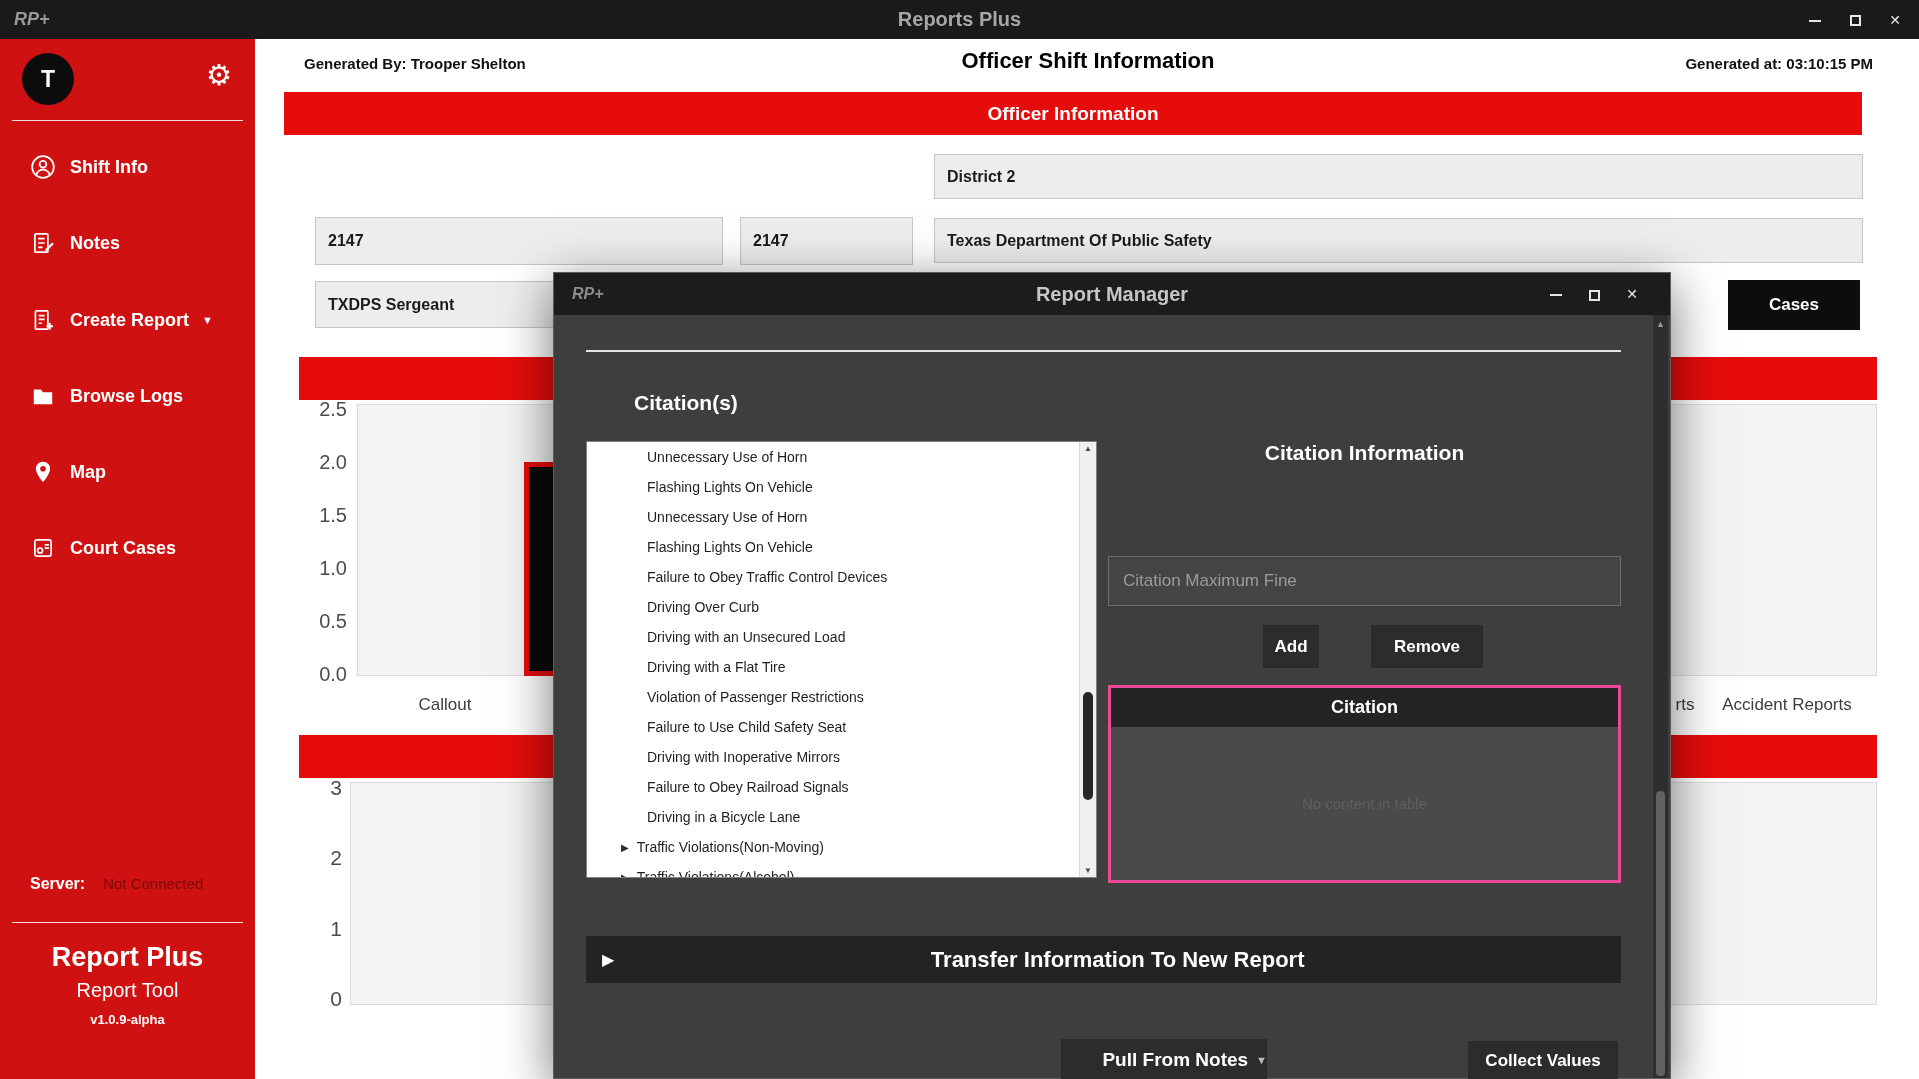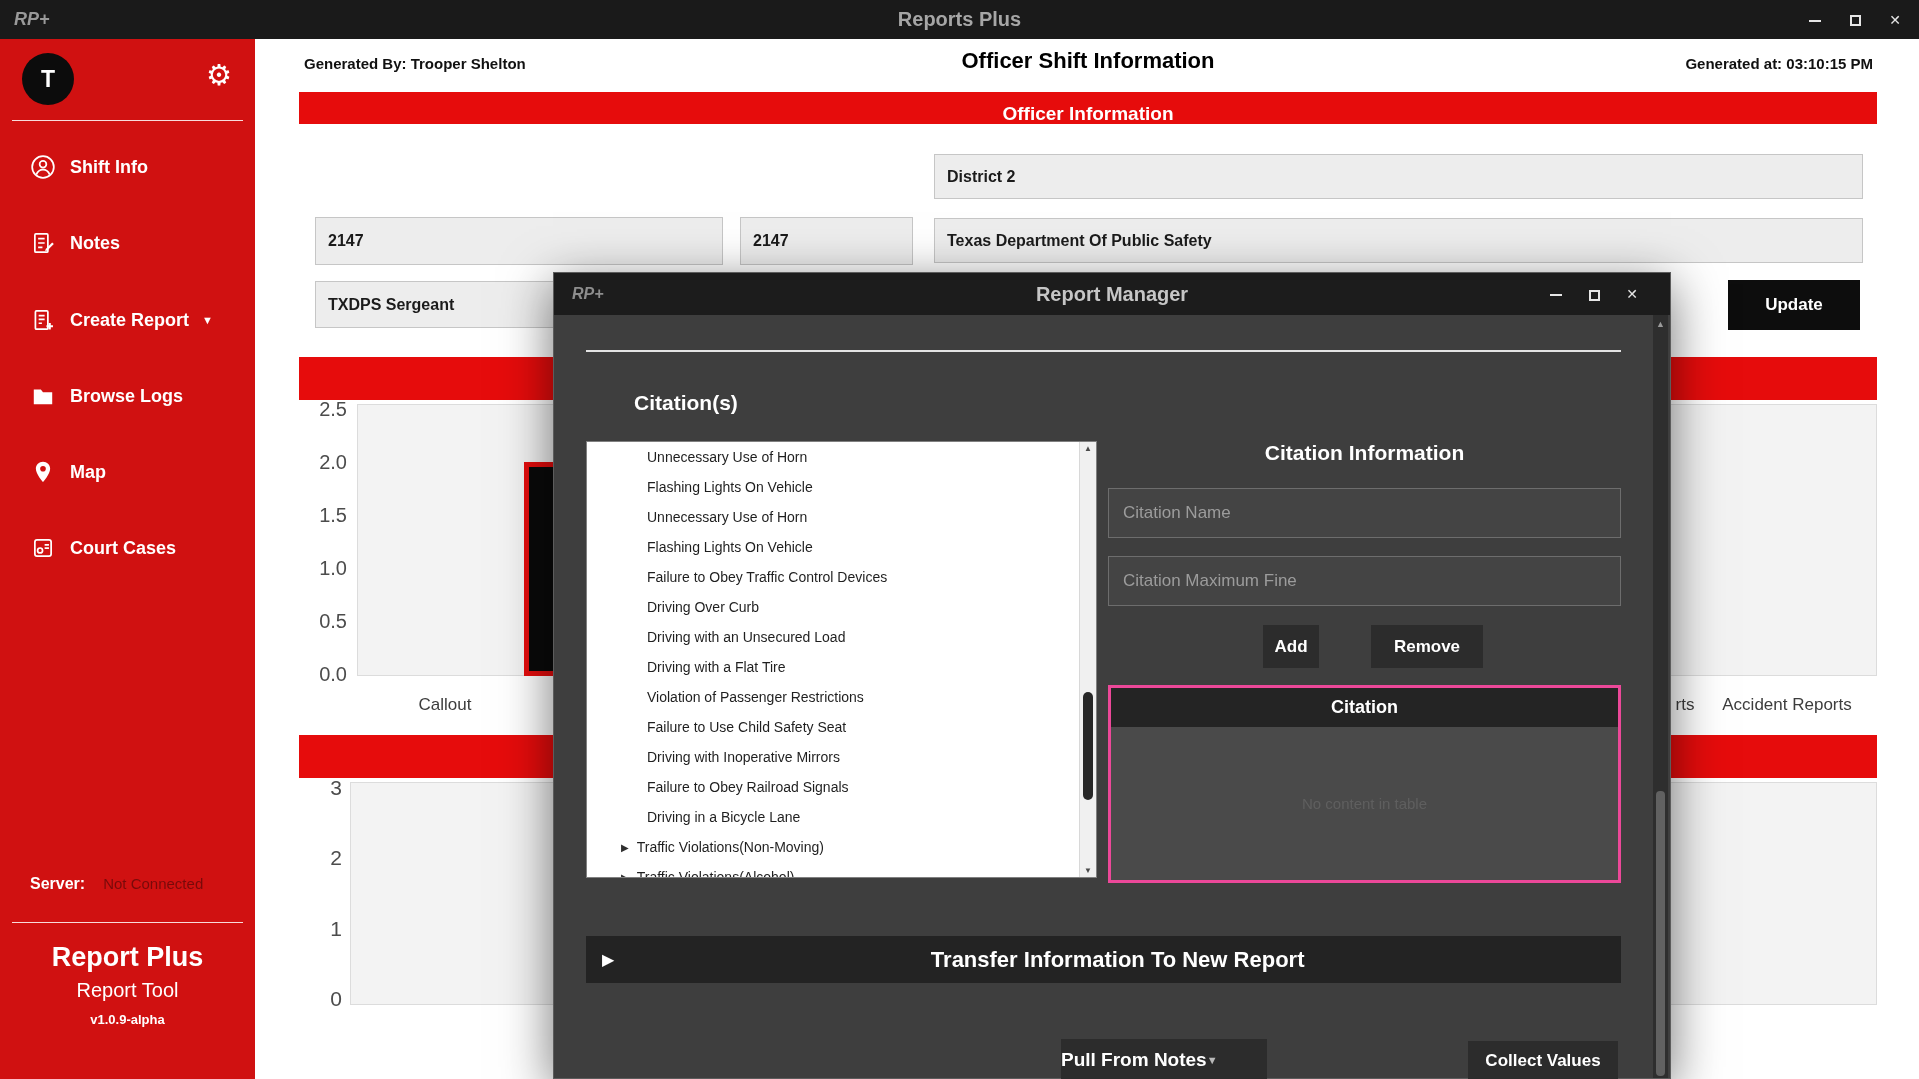--- a/index.html
+++ b/index.html
@@ -56,21 +56,21 @@
   .lb-item { height:30px; line-height:30px; padding-left:60px; font-size:14px; color:#1f1f1f; white-space:nowrap; }
   .lb-group { height:30px; display:flex; align-items:center; padding-left:34px; font-size:14px; color:#1f1f1f; gap:8px; }
   .lb-arrow { font-size:10px; color:#2e2e2e; }
   .lb-scroll { position:absolute; top:0; right:0; bottom:0; width:17px; background:#f0f0f0; border-left:1px solid #d8d8d8; }
   .lb-thumb { position:absolute; left:3px; width:10px; top:250px; height:108px; background:#272727; border-radius:5px; }
   .lb-sarrow { position:absolute; left:0; width:16px; text-align:center; font-size:8px; color:#4a4a4a; }
 
   .m-input { background:#444; border:1px solid #6d6d6d; color:#ddd; font-size:17px; padding:0 14px; font-family:"Liberation Sans",sans-serif; }
   .m-input::placeholder { color:#9c9c9c; }
   .m-btn { background:#2c2c2c; color:#fff; border:none; font-weight:bold; font-size:17px; font-family:"Liberation Sans",sans-serif; }
-  .pull { font-size:19px; display:flex; align-items:center; justify-content:flex-start; }
+  .pull { font-size:19px; display:flex; align-items:center; justify-content:flex-end; gap:8px; }
   .dd-caret { font-size:11px; color:#b9b9b9; }
 
   .m-table { border:3px solid #ec4899; }
   .m-table-head { height:39px; background:#242424; color:#fff; font-weight:bold; font-size:18px; text-align:center; line-height:39px; }
   .m-table-body { height:153px; background:#4a4a4a; display:flex; align-items:center; justify-content:center; }
   .empty { color:#5f5f5f; font-size:15px; }
 
   .m-expander { background:#232323; display:flex; align-items:center; }
   .exp-arrow { color:#fff; font-size:16px; margin-left:16px; }
   .exp-label { flex:1; text-align:center; color:#fff; font-weight:bold; font-size:22px; }
@@ -172,28 +172,28 @@
     <div class="sb-divider abs" style="left:12px;top:883px;width:231px"></div>
     <div class="brand-title abs" style="left:0;top:903px">Report Plus</div>
     <div class="brand-sub abs" style="left:0;top:940px">Report Tool</div>
     <div class="brand-ver abs" style="left:0;top:973px">v1.0.9-alpha</div>
   </div>
 
   <div class="hdr-small abs" style="left:304px;top:55px">Generated By: Trooper Shelton</div>
   <div class="hdr-title abs" style="left:299px;top:48px;width:1578px">Officer Shift Information</div>
   <div class="hdr-small abs" style="right:46px;top:55px">Generated at: 03:10:15 PM</div>
 
-  <div class="banner abs" style="left:299px;top:92px;width:1578px;height:32px"><span>Officer Information</span></div>
+  <div class="banner abs" style="left:284px;top:92px;width:1578px;height:43px"><span>Officer Information</span></div>
 
   <input class="field abs" style="left: 934px; top: 154px; width: 929px; height: 45px;" value="District 2">
   <input class="field abs" style="left: 315px; top: 217px; width: 408px; height: 48px;" value="2147">
   <input class="field abs" style="left: 740px; top: 217px; width: 173px; height: 48px;" value="2147">
   <input class="field abs" style="left: 934px; top: 218px; width: 929px; height: 45px;" value="Texas Department Of Public Safety">
   <input class="field abs" style="left: 315px; top: 281px; width: 408px; height: 47px;" value="TXDPS Sergeant">
-  <button class="update-btn abs" style="left:1728px;top:280px;width:132px;height:50px">Update</button>
+  <button class="update-btn abs" style="left:1728px;top:280px;width:132px;height:50px">Cases</button>
 
   <div class="banner abs" style="left:299px;top:357px;width:1578px;height:43px"></div>
   <div class="plot abs" style="left:357px;top:404px;width:1520px;height:272px"></div>
   <span class="ytick abs" style="left:295px;top:398px;width:52px">2.5</span>
   <span class="ytick abs" style="left:295px;top:451px;width:52px">2.0</span>
   <span class="ytick abs" style="left:295px;top:504px;width:52px">1.5</span>
   <span class="ytick abs" style="left:295px;top:557px;width:52px">1.0</span>
   <span class="ytick abs" style="left:295px;top:610px;width:52px">0.5</span>
   <span class="ytick abs" style="left:295px;top:663px;width:52px">0.0</span>
   <div class="bar abs" style="left:524px;top:462px;width:46px;height:214px"></div>
@@ -245,21 +245,20 @@
         <span>Traffic Violations(Alcohol)</span>
       </div>
       <div class="lb-scroll">
         <span class="lb-sarrow" style="top:2px">▲</span>
         <div class="lb-thumb"></div>
         <span class="lb-sarrow" style="bottom:2px">▼</span>
       </div>
     </div>
 
     <div class="m-heading center abs" style="left:554px;top:168px;width:513px">Citation Information</div>
-    <input class="m-input abs" style="left: 554px; top: 215px; width: 513px; height: 50px;" placeholder="Citation Name">
     <input class="m-input abs" style="left: 554px; top: 283px; width: 513px; height: 50px;" placeholder="Citation Maximum Fine">
     <button class="m-btn abs" style="left:709px;top:352px;width:56px;height:43px">Add</button>
     <button class="m-btn abs" style="left:817px;top:352px;width:112px;height:43px">Remove</button>
 
     <div class="m-table abs" style="left:554px;top:412px;width:513px">
       <div class="m-table-head">Citation</div>
       <div class="m-table-body">
         <span class="empty">No content in table</span>
       </div>
     </div>

